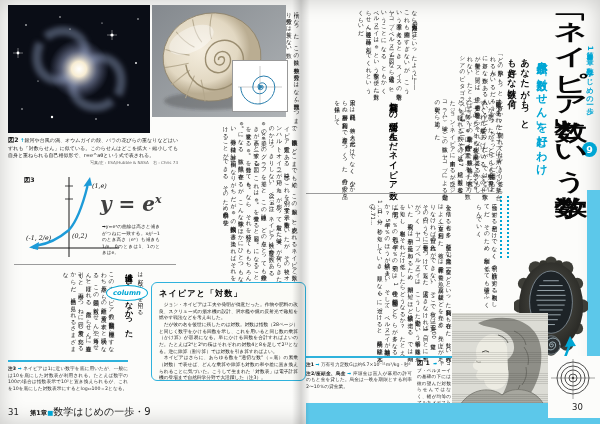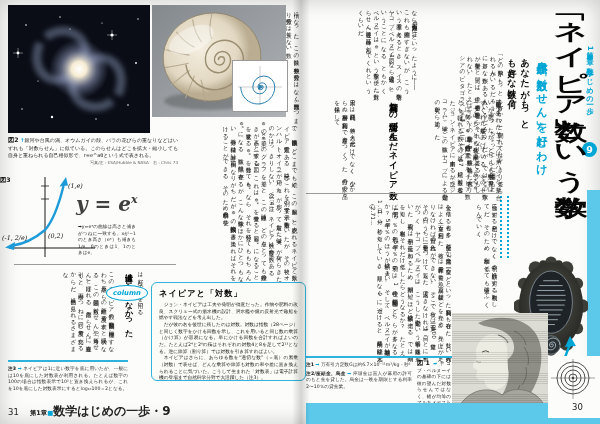--- a/index.html
+++ b/index.html
@@ -257,21 +257,21 @@
     </div>
 
     <div class="abs vt jbody" style="left:287px;top:8px;width:13px;height:112px;">倍になった。この数は整数や分数ではなく「無理数」、つまり分数では表せない数</div>
 
     <div class="abs caption" style="left:8px;top:136px;width:170px;">
       <span class="figlabel">図2</span>
       <span class="arr">↑</span><span>銀河や台風の渦、オウムガイの殻、バラの花びらの重なりなどはいずれも「対数らせん」に似ている。このらせんはどこを拡大・縮小しても自身と重ねられる自己相似形で、r=e^aθという式で表される。</span>
       <div class="credit">写真/左：ESA/Hubble &amp; NASA　右：Chris 73</div>
     </div>
 
-    <div class="abs" style="left:0;top:174px;width:170px;height:90px;">
+    <div class="abs" style="left:24px;top:174px;width:170px;height:90px;">
       <div class="abs figlabel" style="left:0;top:2px;">図3</div>
       <svg class="abs" width="170" height="88" viewBox="0 0 170 88" style="left:0;top:0;">
         <line x1="45" y1="3" x2="45" y2="83" stroke="#1a1a1a" stroke-width="1"></line>
         <line x1="9" y1="74" x2="95" y2="74" stroke="#1a1a1a" stroke-width="1"></line>
         <line x1="41" y1="25" x2="49" y2="25" stroke="#1a1a1a" stroke-width="0.8"></line>
         <line x1="41" y1="12" x2="49" y2="12" stroke="#1a1a1a" stroke-width="0.8"></line>
         <path d="M13,71.5 C24,70 36,63.5 45,56 C53,47 59,30 63.5,12" fill="none" stroke="#1d9bd8" stroke-width="2.4"></path>
         <polygon points="5,73.5 15,68 14,76" fill="#1d9bd8"></polygon>
         <polygon points="66,3 59.5,12.5 68,11.5" fill="#1d9bd8"></polygon>
       </svg>
@@ -300,19 +300,19 @@
     </div>
     <div class="abs badge" style="left:106px;top:285px;width:40px;height:14px;z-index:2;">column</div>
 
     <div class="abs rule-c" style="left:8px;top:360px;width:120px;"></div>
     <div class="abs note" style="left:8px;top:366px;width:120px;">
       <b>注3</b> <span class="arr">➡</span> <span>ネイピアは1に近い数字を底に用いたが、一般には10を底にした対数表が利用される。たとえば数字の100の場合は指数表示で10²と置き換えられるが、これを10を底にした対数表示にするとlog₁₀100＝2となる。</span>
     </div>
 
     <div class="abs" style="left:8px;top:400px;">
       <span class="pagenum">31</span>
-      <span style="font-size:6.4px;font-weight:bold;color:#222;margin-left:6px;">第1章</span><span style="font-size:6.4px;color:#00a6d4;">■</span><span style="font-size:12px;font-weight:bold;color:#222;">数学はじめの一歩・9</span>
+      <span style="font-size:6.4px;font-weight:bold;color:#222;margin-left:6px;">第1章</span><span style="font-size:6.4px;color:#00a6d4;">■</span><span style="font-size:10px;font-weight:normal;color:#222;">数学はじめの一歩・9</span>
     </div>
   </div>
 
   <div class="abs" style="left:292px;top:0;width:18px;height:424px;z-index:5;pointer-events:none;
               background:linear-gradient(90deg,rgba(0,0,0,0) 0%,rgba(0,0,0,0.16) 50%,rgba(0,0,0,0) 100%);"></div>
 </div>
 
 </body></html>

